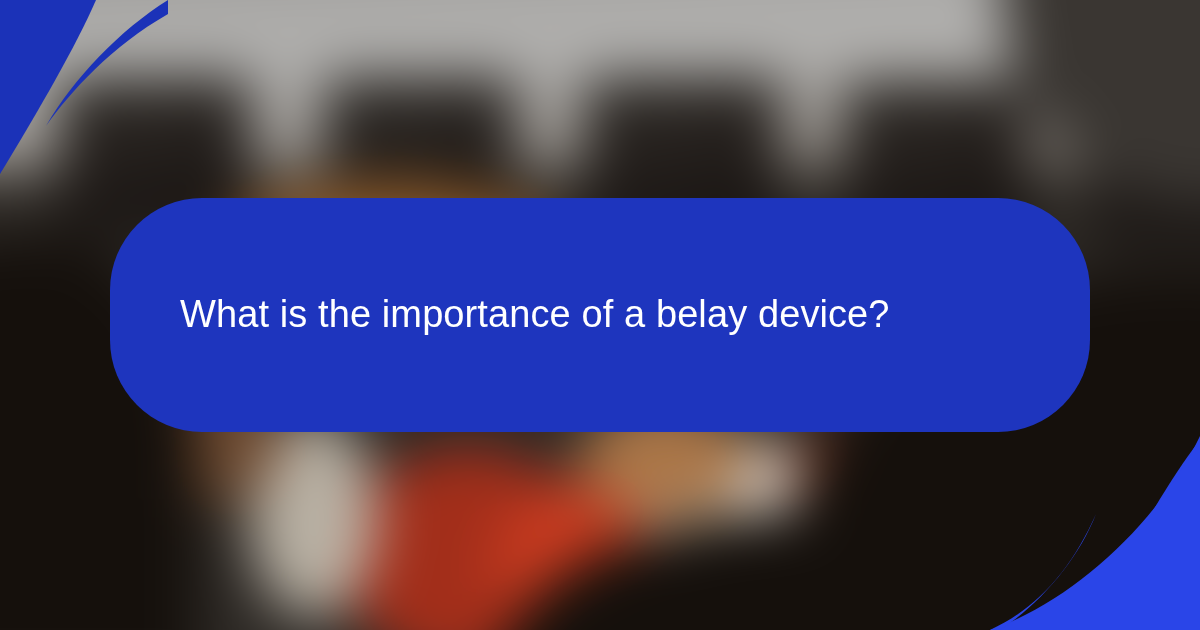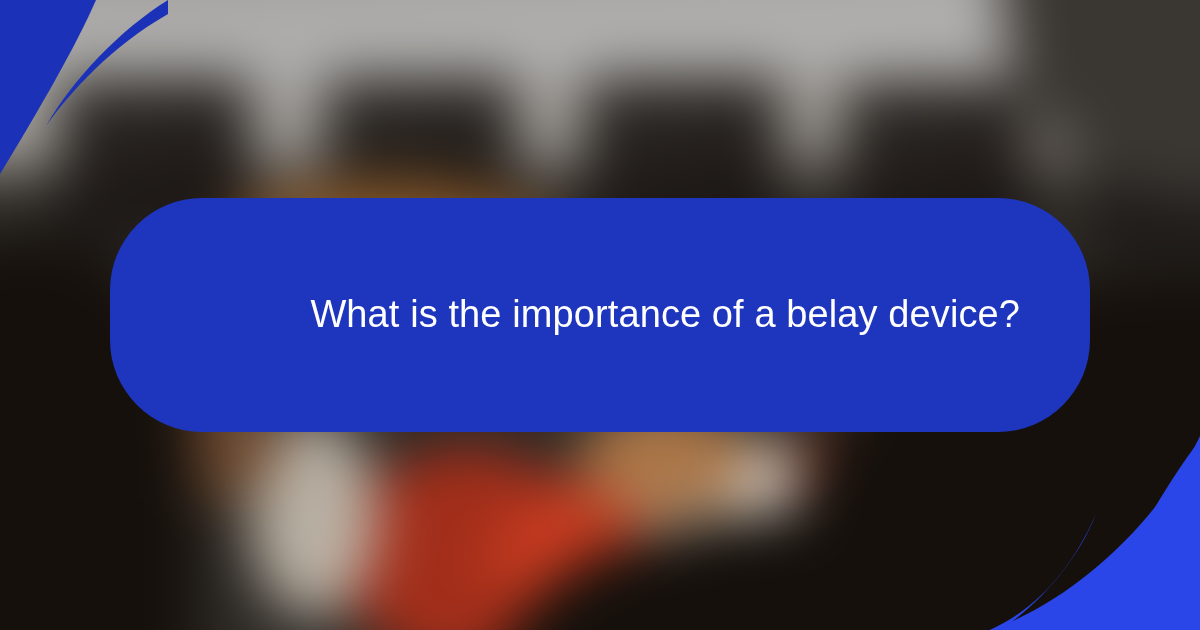--- a/index.html
+++ b/index.html
@@ -63,21 +63,21 @@
   
   #question-card {
     position: absolute;
     left: 110px;
     top: 198px;
     width: 980px;
     height: 234px;
     border-radius: 92px;
     display: flex;
     align-items: center;
-    justify-content: flex-end;
+    justify-content: flex-start;
     box-sizing: border-box;
     padding: 0 70px;
   }
   #question-text {
     color: #ffffff;
     font-size: 38px;
     font-weight: 400;
     line-height: 1.25;
     letter-spacing: .1px;
     text-align: center;

